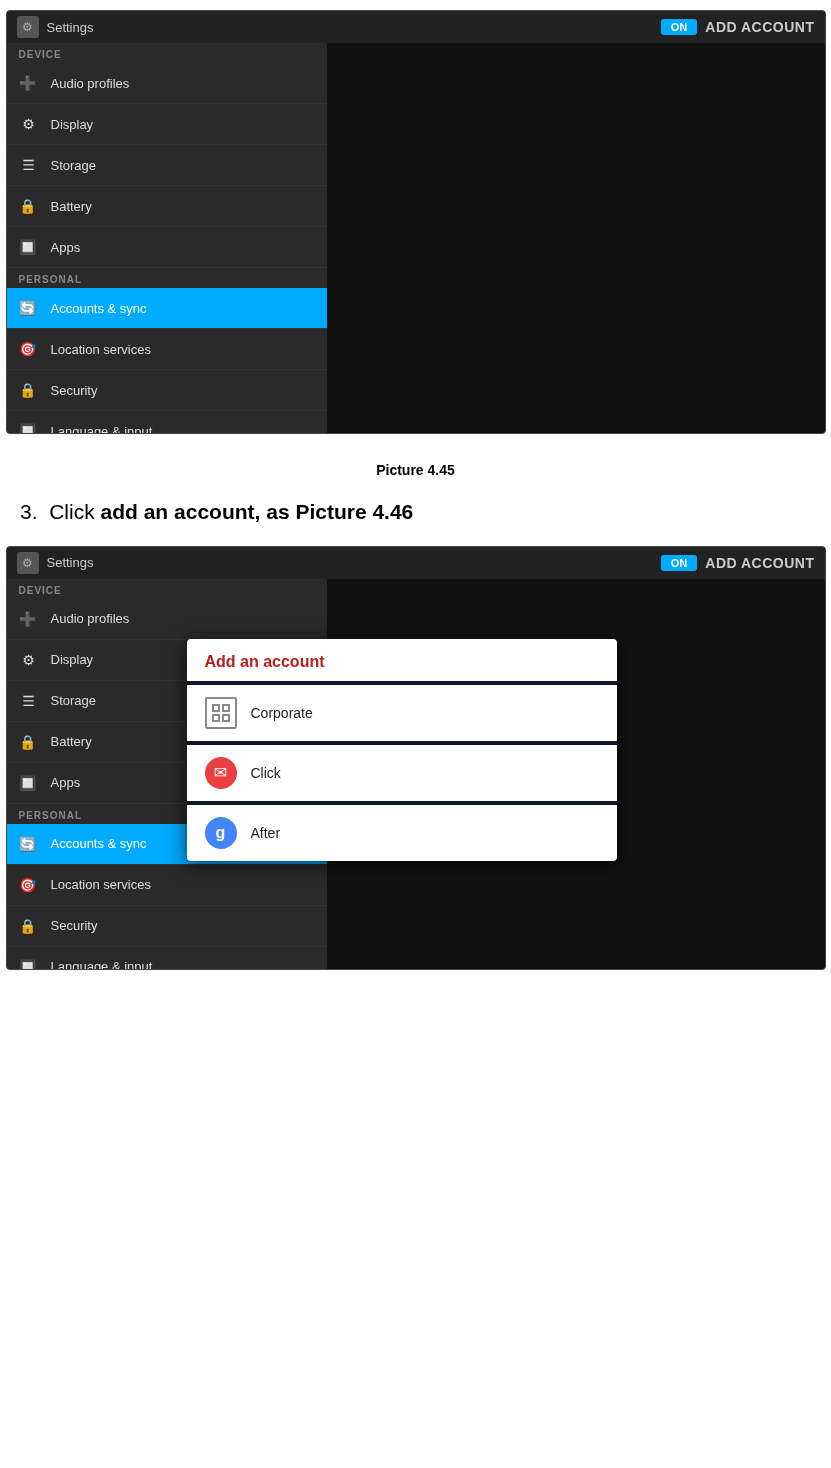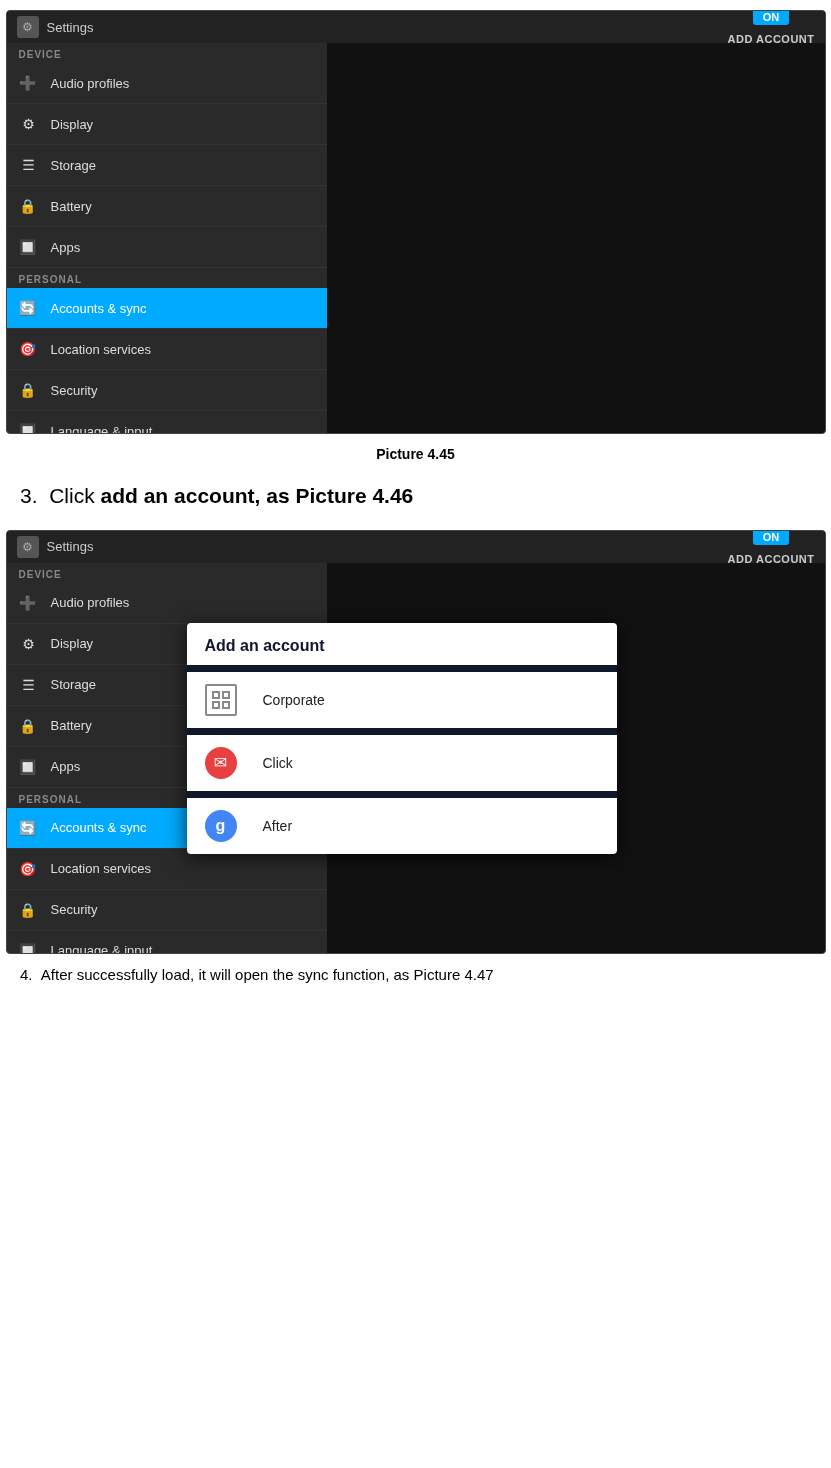--- a/index.html
+++ b/index.html
@@ -52,35 +52,34 @@
       align-items: center;
       justify-content: center;
       font-size: 12px;
       color: #aaa;
     }
 
     .header-right {
       display: flex;
       align-items: center;
       gap: 8px;
-      flex-direction: column;
     }
 
     .on-btn {
       background: #00aaff;
       color: #fff;
       font-size: 11px;
       font-weight: bold;
       padding: 2px 10px;
       border-radius: 3px;
     }
 
     .add-account-btn {
       color: #ccc;
-      font-size: 11px;
+      font-size: 14px;
       font-weight: bold;
       letter-spacing: 0.5px;
     }
 
     
     .settings-body {
       display: flex;
       height: 390px;
     }
 
@@ -126,21 +125,21 @@
     .settings-content {
       flex: 1;
       background: #111;
     }
 
     
     .caption {
       text-align: center;
       font-size: 14px;
       font-weight: bold;
-      margin: 12px 0 18px;
+      margin: 28px 0 18px;
       color: #000;
     }
 
     
     .instruction {
       font-size: 21px;
       color: #000;
       margin: 0 20px 18px;
       line-height: 1.5;
     }
@@ -156,32 +155,32 @@
       left: 180px;
       background: #fff;
       border-radius: 4px;
       width: 430px;
       z-index: 10;
       overflow: hidden;
       box-shadow: 0 4px 20px rgba(0,0,0,0.7);
     }
 
     .dialog-title {
-      color: #0f172a;
+      color: #b91c1c;
       font-size: 16px;
       font-weight: bold;
       padding: 14px 18px 10px;
     }
 
     .dialog-item {
       display: flex;
       align-items: center;
-      gap: 26px;
+      gap: 14px;
       padding: 12px 18px;
-      border-top: 7px solid #0f172a;
+      border-top: 4px solid #0f172a;
       color: #222;
       font-size: 14px;
     }
 
     .dialog-item-icon {
       width: 32px;
       height: 32px;
       display: flex;
       align-items: center;
       justify-content: center;
@@ -368,19 +367,15 @@
           <div class="dialog-item">
             <div class="dialog-item-icon google-icon-bg" style="background:#4285f4;color:#fff;font-weight:bold;font-size:16px;">g</div>
             <span>After</span>
           </div>
         </div>
       </div>
     </div>
   </div>
 
 
-  <div class="bottom-instruction">
-    <span>4.</span>
-    &nbsp;<span>After successfully load, it will open the sync function, as Picture 4.47</span>
-  </div>
 
 
 </div>
 
 </body></html>

